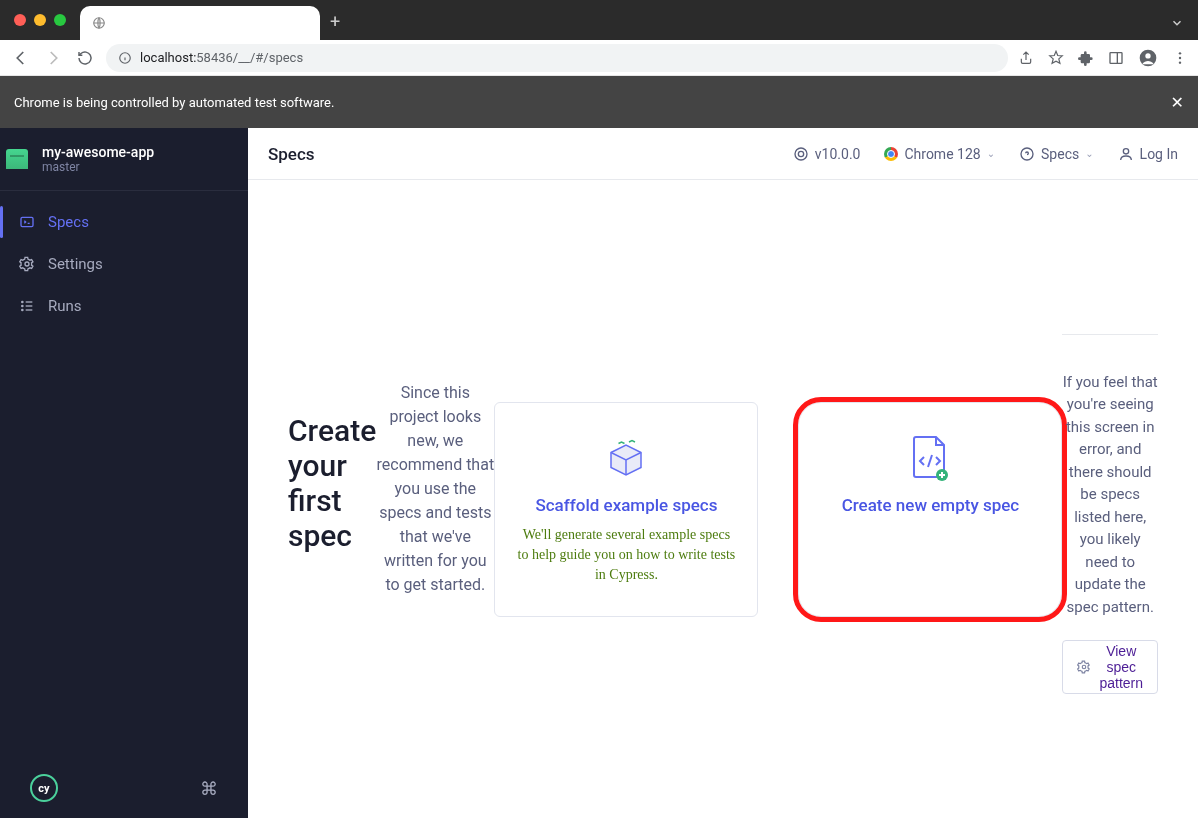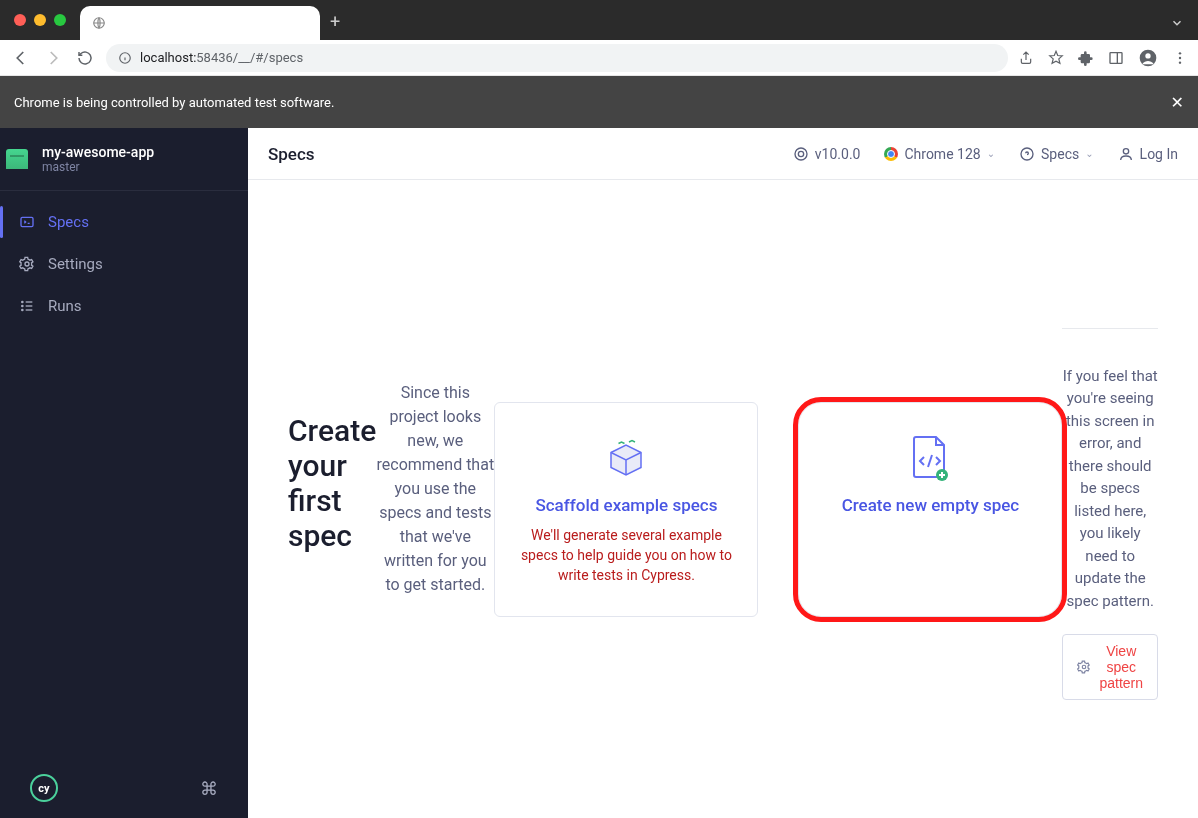--- a/index.html
+++ b/index.html
@@ -58,24 +58,24 @@
 
 .main { flex:1; padding:40px 40px 60px; display:flex; flex-direction:row; align-items:center; }
 .main h2 { font-size:30px; font-weight:500; color:#1b1e2e; margin-bottom:12px; }
 .main .subtitle { font-size:16px; color:#5a5f7d; text-align:center; max-width:620px; line-height:1.5; }
 
 .cards { display:flex; gap:40px; margin-top:40px; }
 .card { width:264px; height:215px; border:1px solid #e2e5ee; border-radius:6px; padding:30px 22px 22px; display:flex; flex-direction:column; align-items:center; text-align:center; cursor:pointer; background:#fff; }
 .card.highlight { outline:5px solid #ff1818;border-radius:23px; }
 .card-icon { width:48px; height:48px; margin-bottom:14px; display:flex; align-items:center; justify-content:center; }
 .card h3 { color:#4956e3; font-size:17px; font-weight:500; margin-bottom:10px; }
-.card p { color:#b91c1c; font-size:14px; line-height:1.45; }
+.card p { color:#4d7c0f; font-size:14px; line-height:1.45;font-family:Liberation Serif, serif; }
 
 .footer-note { margin-top:50px; border-top:1px solid #e7e9ed; padding-top:36px; width:640px; text-align:center; color:#5a5f7d; font-size:15px; line-height:1.5; }
-.view-pattern-btn { margin-top:22px; display:inline-flex; align-items:center; gap:8px; border:1px solid #d8dbe8; padding:8px 14px; border-radius:4px; color:#ef4444; font-size:14px; background:#fff; cursor:pointer; }
+.view-pattern-btn { margin-top:22px; display:inline-flex; align-items:center; gap:8px; border:1px solid #d8dbe8; padding:2px 14px; border-radius:4px; color:#4c1d95; font-size:14px; background:#fff; cursor:pointer; }
 .view-pattern-btn .gear { color:#7e84a3; }
 
 svg { display:block; }
 </style>
 </head>
 <body>
 
 <div class="browser-chrome">
 
   <div class="tab-strip">

